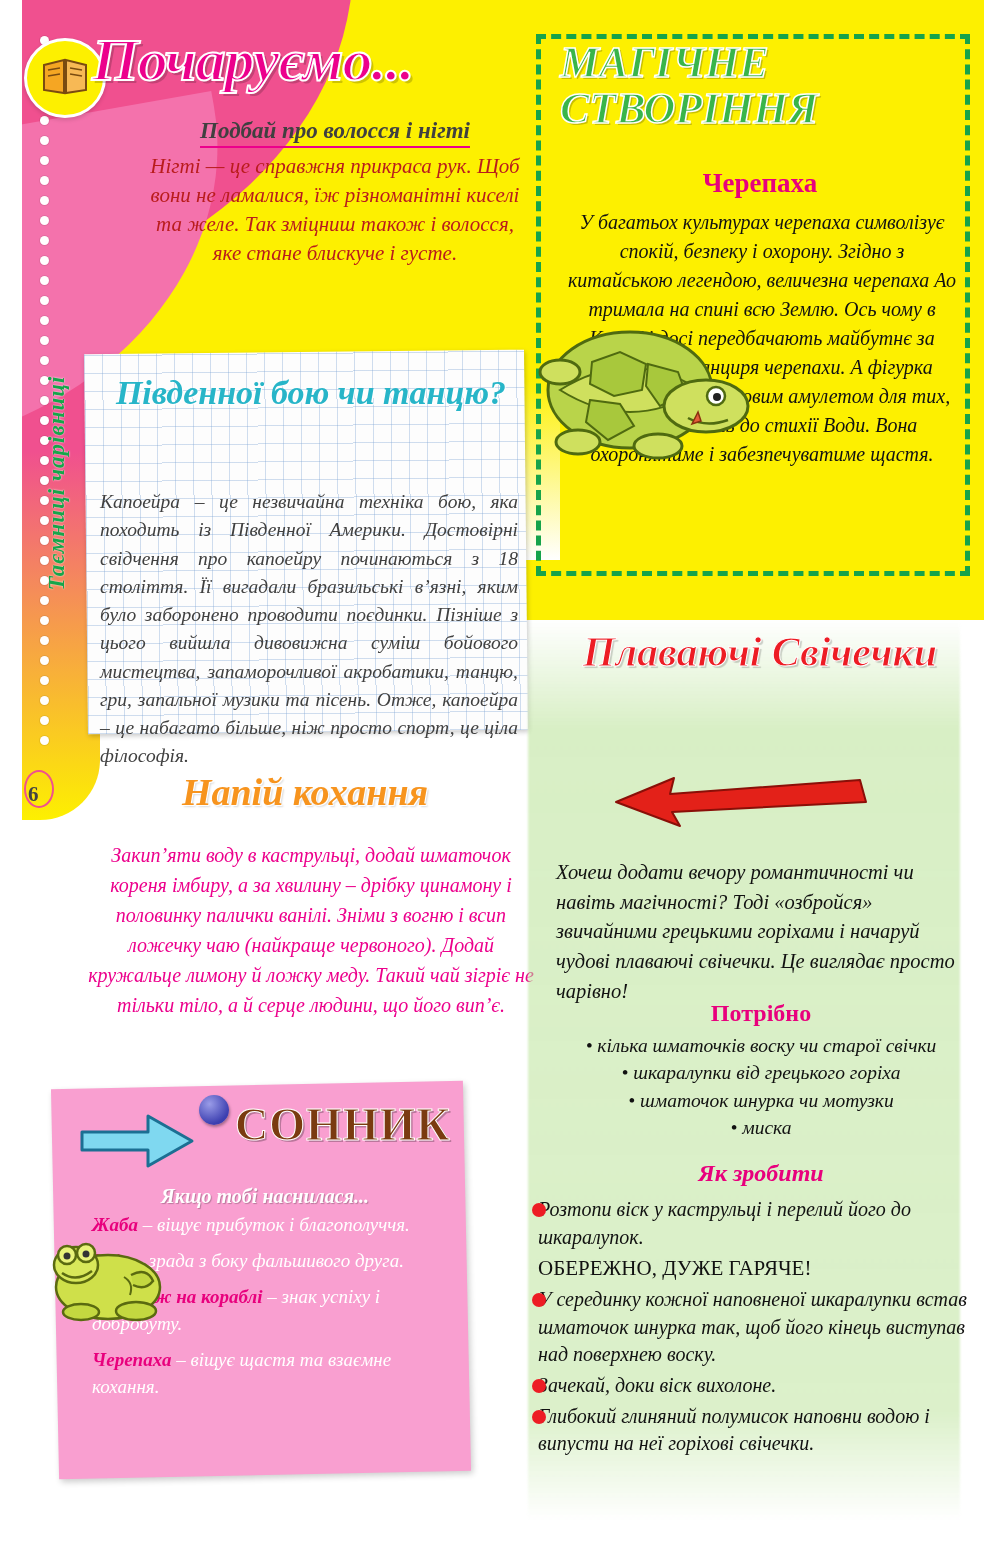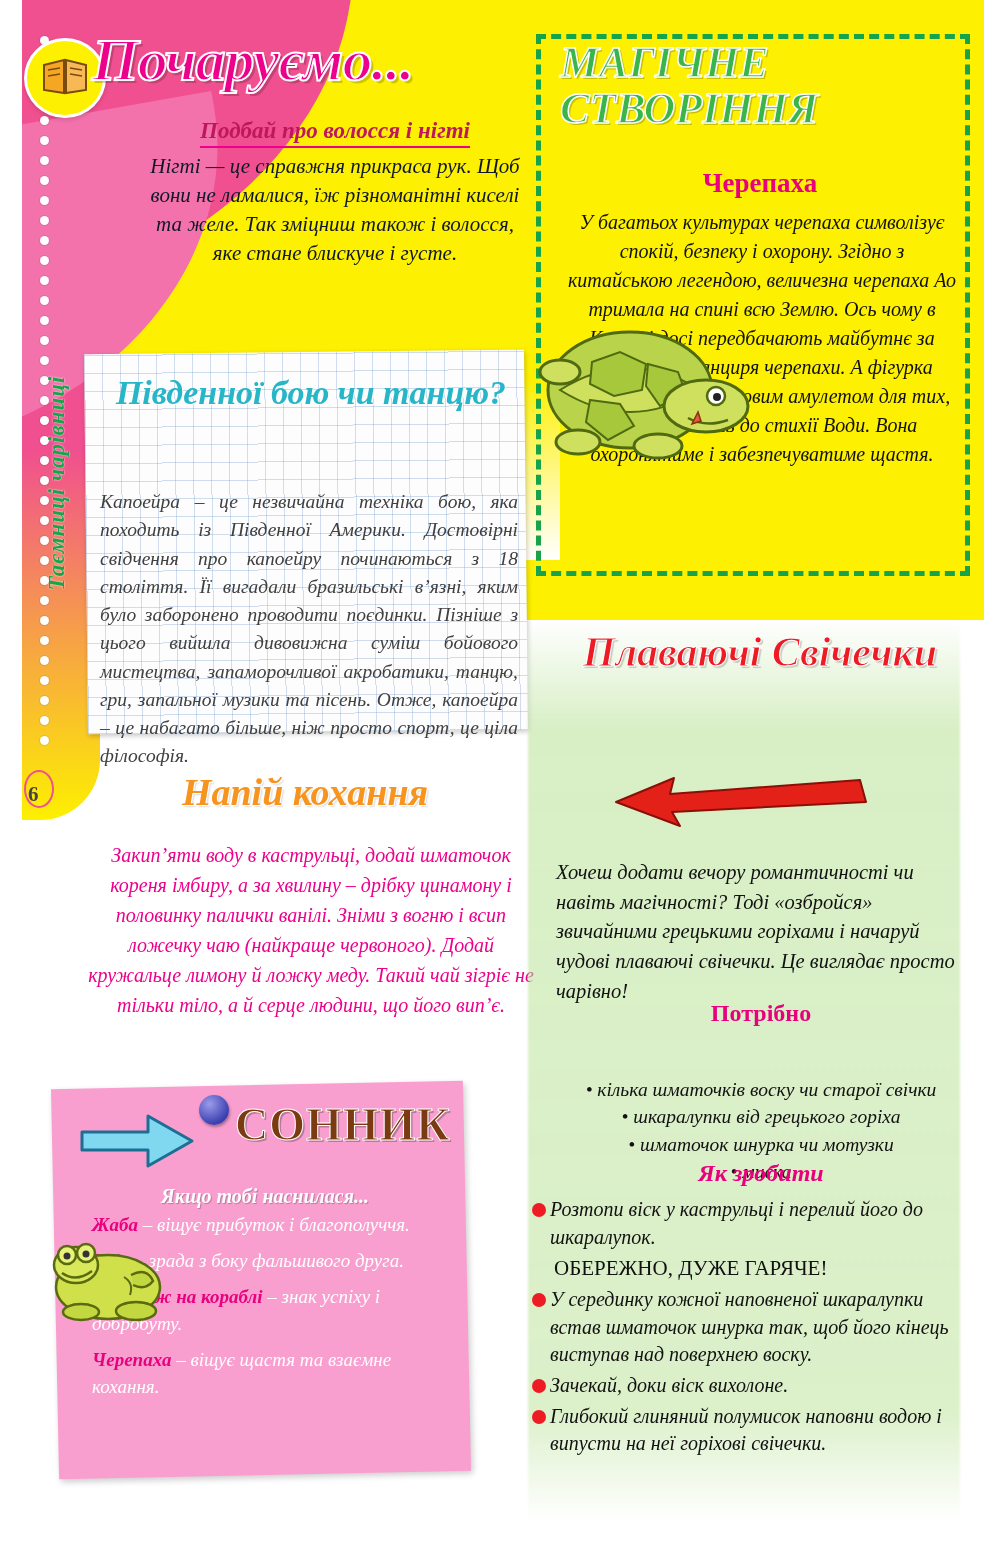--- a/index.html
+++ b/index.html
@@ -157,32 +157,32 @@
     position: absolute;
     left: 140px; top: 118px;
     width: 390px;
     text-align: center;
   }
   .hairnails .title {
     font-family: "Liberation Serif", serif;
     font-style: italic;
     font-weight: bold;
     font-size: 23px;
-    color: #be185d;
+    color: #404040;
     border-bottom: 2px solid #ec008c;
     display: inline-block;
     padding-bottom: 2px;
     margin-bottom: 4px;
   }
   .hairnails .body {
     font-family: "Liberation Serif", serif;
     font-style: italic;
     font-size: 21px;
     line-height: 1.38;
-    color: #0f172a;
+    color: #b91c1c;
   }
 
   
   .notebook {
     position: absolute;
     left: 86px; top: 352px;
     width: 440px; height: 380px;
     background:
       repeating-linear-gradient(0deg, rgba(120,160,210,0.35) 0px, rgba(120,160,210,0.35) 1px, transparent 1px, transparent 18px),
       repeating-linear-gradient(90deg, rgba(120,160,210,0.35) 0px, rgba(120,160,210,0.35) 1px, transparent 1px, transparent 18px),
@@ -393,21 +393,20 @@
   .need-list {
     position: absolute;
     left: 556px; top: 1032px;
     width: 410px;
     text-align: center;
     font-family: "Liberation Serif", serif;
     font-style: italic;
     font-size: 19.5px;
     line-height: 1.4;
     color: #111;
-    margin-top: 44px;
   }
   .how-title {
     position: absolute;
     left: 556px; top: 1160px;
     width: 410px;
     text-align: center;
     font-family: "Liberation Serif", serif;
     font-weight: bold;
     font-style: italic;
     font-size: 24px;
@@ -418,33 +417,33 @@
     left: 530px; top: 1196px;
     width: 440px;
     font-family: "Liberation Serif", serif;
     font-style: italic;
     font-size: 20px;
     line-height: 1.38;
     color: #111;
   }
   .how-list .step {
     position: relative;
-    padding-left: 20px;
+    padding-left: 8px;
     margin-bottom: 3px;
   }
   .how-list .step::before {
     content: "";
     position: absolute;
     left: 2px; top: 7px;
     width: 14px; height: 14px;
     border-radius: 50%;
     background: #ed1c24;
   }
   .how-list .warn {
-    padding-left: 24px;
+    padding-left: 8px;
     font-style: normal;
     font-family: "Liberation Serif", serif;
     font-size: 21px;
     color: #111;
     margin-bottom: 3px;
   }
   .frog {
     position: absolute;
     left: 36px; top: 1215px;
     width: 150px; height: 120px;

